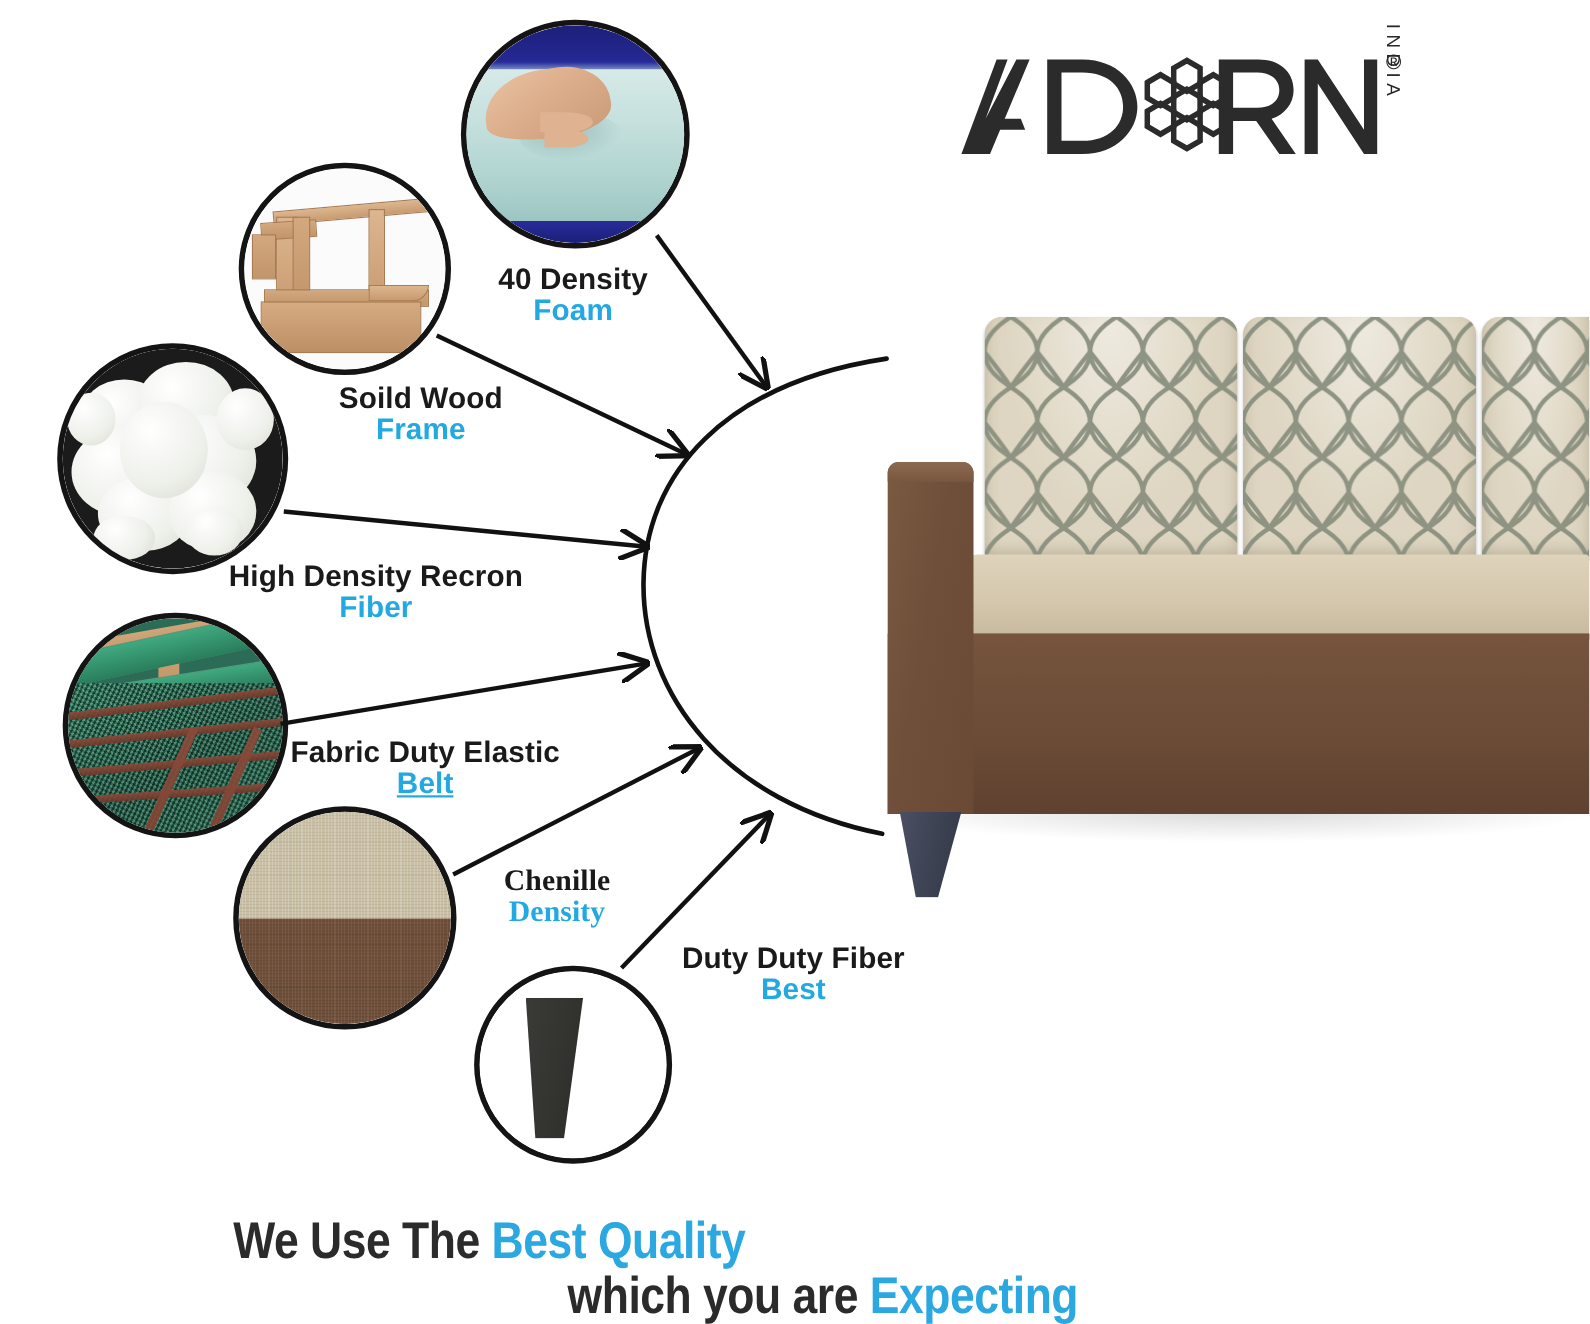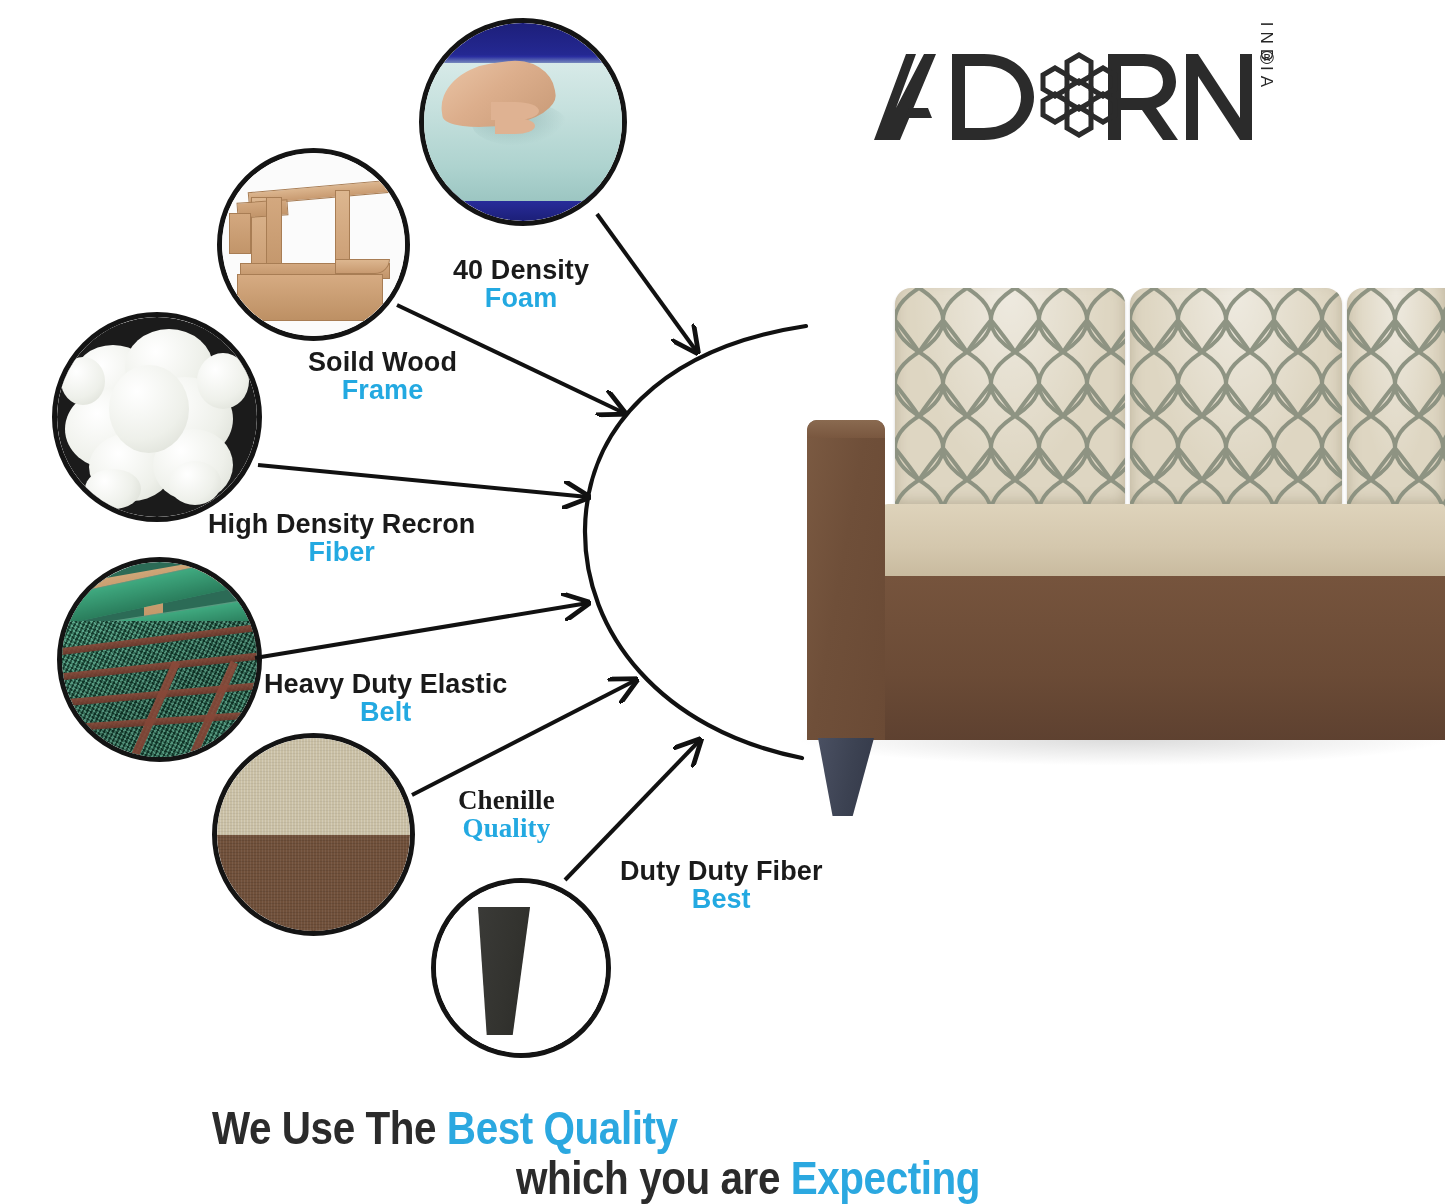--- a/index.html
+++ b/index.html
@@ -101,28 +101,28 @@
      clip-path: polygon(0% 0%, 84% 0%, 56% 100%, 14% 100%); }
 
   
   .lbl { position:absolute; line-height:1.04; color:#1a1a1a; font-weight:700;
          font-size:27px; letter-spacing:.1px; white-space:nowrap;
          font-family:"Liberation Sans", sans-serif; }
   .lbl .hl { color:#23a9e1; display:block; }
   .lbl.center .hl { text-align:center; }
   .lbl .l1 { display:block; }
 
-  #lbl-foam   { left: 453px; top: 256px; }
+  #lbl-foam   { left: 453px; top: 240px; }
   #lbl-foam .hl { text-align:center; }
   #lbl-wood   { left: 308px; top: 348px; }
   #lbl-wood .hl { text-align:center; }
   #lbl-fiber  { left: 208px; top: 510px; }
   #lbl-fiber .hl { text-align:center; }
   #lbl-belt   { left: 264px; top: 670px; }
-  #lbl-belt .hl { text-align:center; }
+  #lbl-belt .hl { text-align:center;text-decoration:underline; }
   #lbl-fabric { left: 458px; top: 786px; font-family: Liberation Serif, serif; }
   #lbl-fabric .hl { text-align:center; }
   #lbl-legs   { left: 620px; top: 857px; }
   #lbl-legs .hl { text-align:center; }
 
   
   #sofa { position:absolute; left:800px; top:276px; width:645px; height:490px; }
 
   .sofa-arm {
     position:absolute; left:7px; top:144px; width:78px; height:320px;
@@ -357,27 +357,27 @@
     <span class="l1">Soild Wood</span>
     <span class="hl">Frame</span>
   </div>
 
   <div class="lbl center" id="lbl-fiber">
     <span class="l1">High Density Recron</span>
     <span class="hl">Fiber</span>
   </div>
 
   <div class="lbl center" id="lbl-belt">
-    <span class="l1">Heavy Duty Elastic</span>
+    <span class="l1">Fabric Duty Elastic</span>
     <span class="hl">Belt</span>
   </div>
 
   <div class="lbl center" id="lbl-fabric">
     <span class="l1">Chenille</span>
-    <span class="hl">Quality</span>
+    <span class="hl">Density</span>
   </div>
 
   <div class="lbl center" id="lbl-legs">
     <span class="l1">Duty Duty Fiber</span>
     <span class="hl">Best</span>
   </div>
 
   <div id="tagline">
     <div class="tag-row" id="tag1">
       <span>We Use The </span><span class="tag-blue">Best Quality</span>

